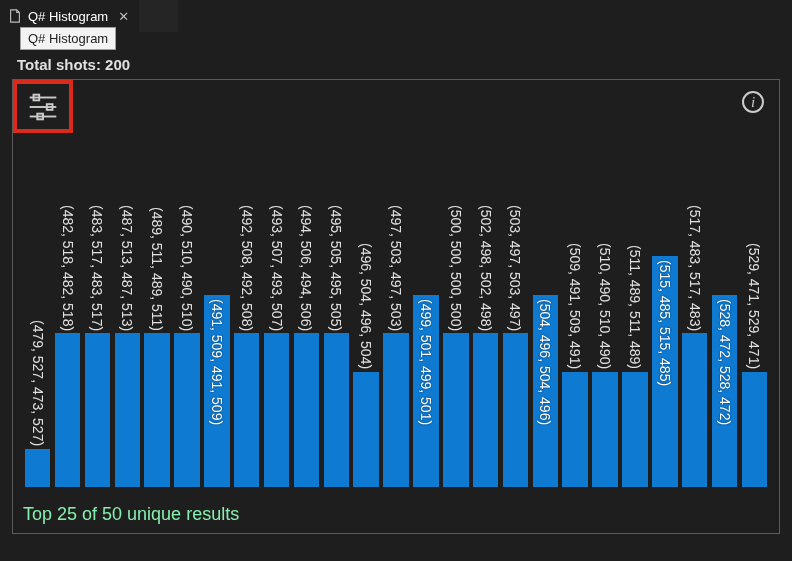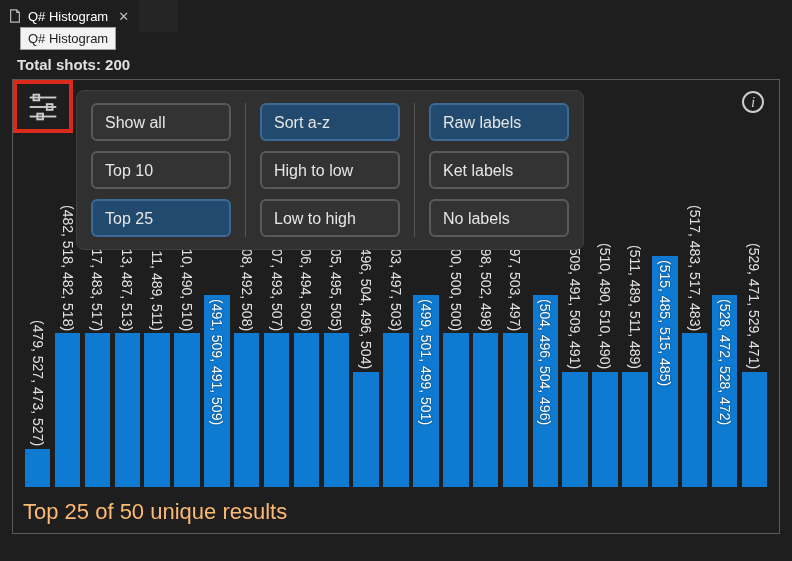--- a/index.html
+++ b/index.html
@@ -161,22 +161,22 @@
   }
   .bar-label.outside {
     position: absolute;
     color: #e0e0e0;
     text-shadow: none;
   }
   .footer {
     position: absolute;
     left: 10px;
     bottom: 8px;
-    font-size: 22px;
-    color: #fdba74;
+    font-size: 18px;
+    color: #86efac;
   }
 </style>
 </head>
 <body>
 
 <div class="tab-bar">
   <div class="tab">
     <svg class="file-icon" viewBox="0 0 16 16">
         <path d="M3 1h7l3 3v11H3z" fill="none" stroke="#bbb" stroke-width="1.3"></path>
         <path d="M10 1v3h3" fill="none" stroke="#bbb" stroke-width="1.3"></path>
@@ -203,37 +203,20 @@
     </svg>
   </div>
 
   <div class="info-icon">
     <svg viewBox="0 0 24 24">
       <circle cx="12" cy="12" r="10"></circle>
       <text x="12" y="17" text-anchor="middle">i</text>
     </svg>
   </div>
 
-  <div class="options">
-    <div class="opt-col" id="col-filter">
-        <div class="opt-btn">Show all</div>
-        <div class="opt-btn">Top 10</div>
-        <div class="opt-btn selected">Top 25</div>
-      </div>
-    <div class="opt-col" id="col-sort">
-        <div class="opt-btn selected">Sort a-z</div>
-        <div class="opt-btn">High to low</div>
-        <div class="opt-btn">Low to high</div>
-      </div>
-    <div class="opt-col" id="col-labels">
-        <div class="opt-btn selected">Raw labels</div>
-        <div class="opt-btn">Ket labels</div>
-        <div class="opt-btn">No labels</div>
-      </div>
-  </div>
 
   <div class="chart-area" id="chart">
       <div class="bar-wrap">
         <div class="bar" style="height: 16.6667%;"></div>
         <div class="bar-label outside" style="bottom: calc(16.6667% + 2px);">(479, 527, 473, 527)</div>
       </div>
       <div class="bar-wrap">
         <div class="bar" style="height: 66.6667%;"></div>
         <div class="bar-label outside" style="bottom: calc(66.6667% + 2px);">(482, 518, 482, 518)</div>
       </div>

